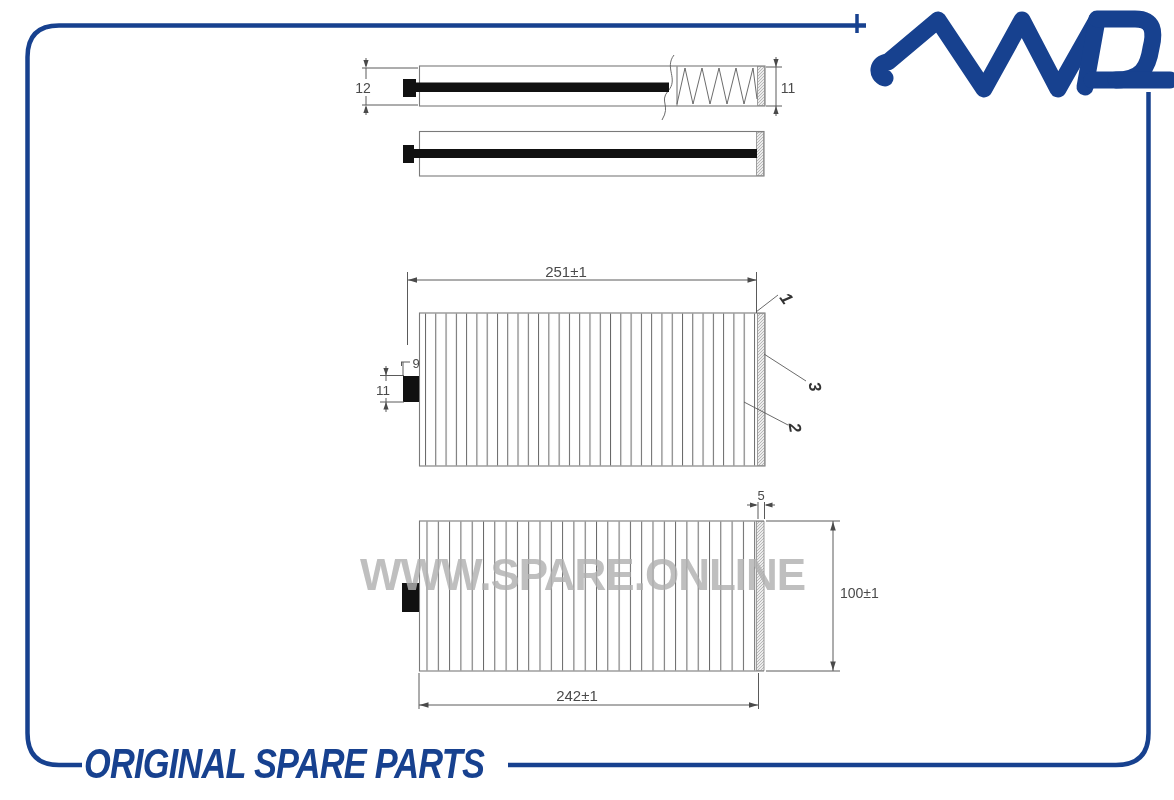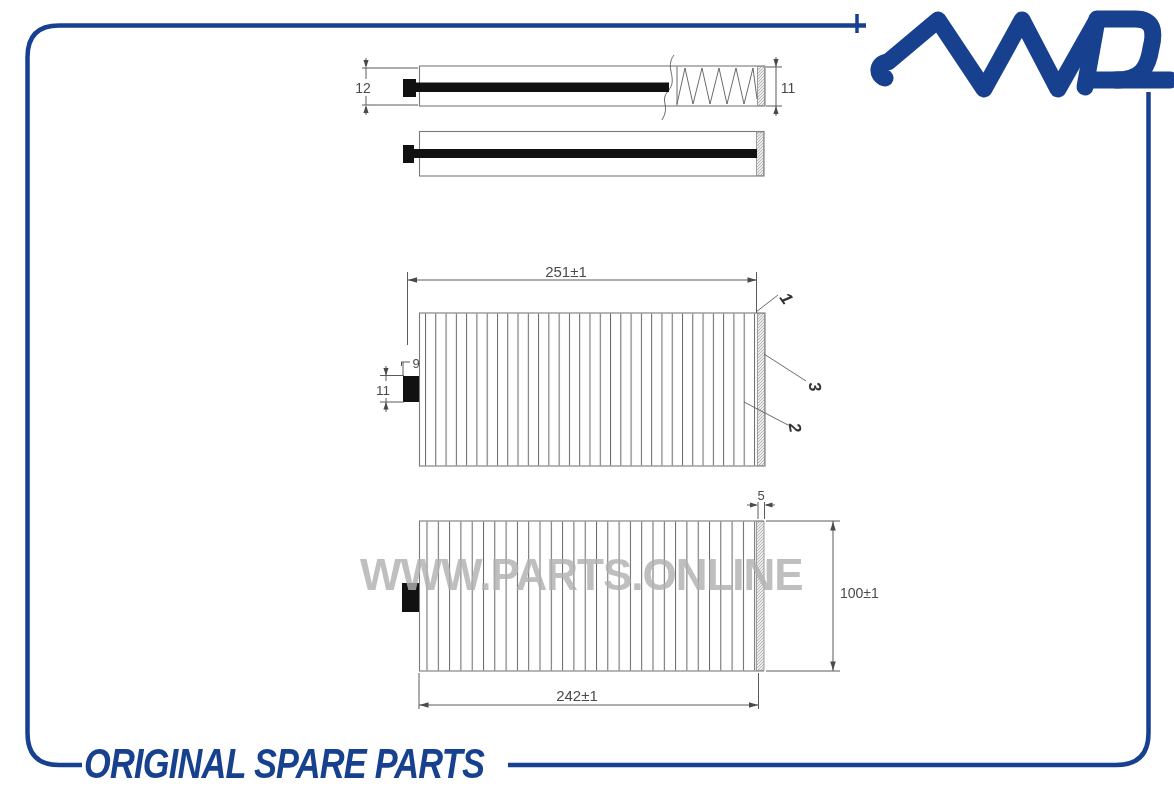--- a/index.html
+++ b/index.html
@@ -164,17 +164,17 @@
       <line class="blue" stroke-width="3.5" x1="857" y1="14" x2="857" y2="33"></line>
     </g>
     <g transform="translate(854,3)" stroke="#17418f" stroke-linecap="round" stroke-linejoin="round" fill="none">
       <path stroke-width="17" d="M 31,75 C 22,72 23,60 34,59 L 84,17 L 130,86 L 168,17 L 204,86 L 243,17"></path>
       <path stroke-width="17" d="M 243,17 L 231,84"></path>
       <path stroke-width="17" d="M 243,16 L 281,16 C 300,16 301,29 297,45 C 294,64 288,77 262,77 L 238,77"></path>
       <path stroke-width="17" d="M 262,77 L 316,77"></path>
     </g>
   </svg>
 
-  <div id="watermark">WWW.PARTS.ONLINE</div>
+  <div id="watermark">WWW.SPARE.ONLINE</div>
 
   <div id="tagline">ORIGINAL SPARE PARTS</div>
 
 </div>
 
 </body></html>

